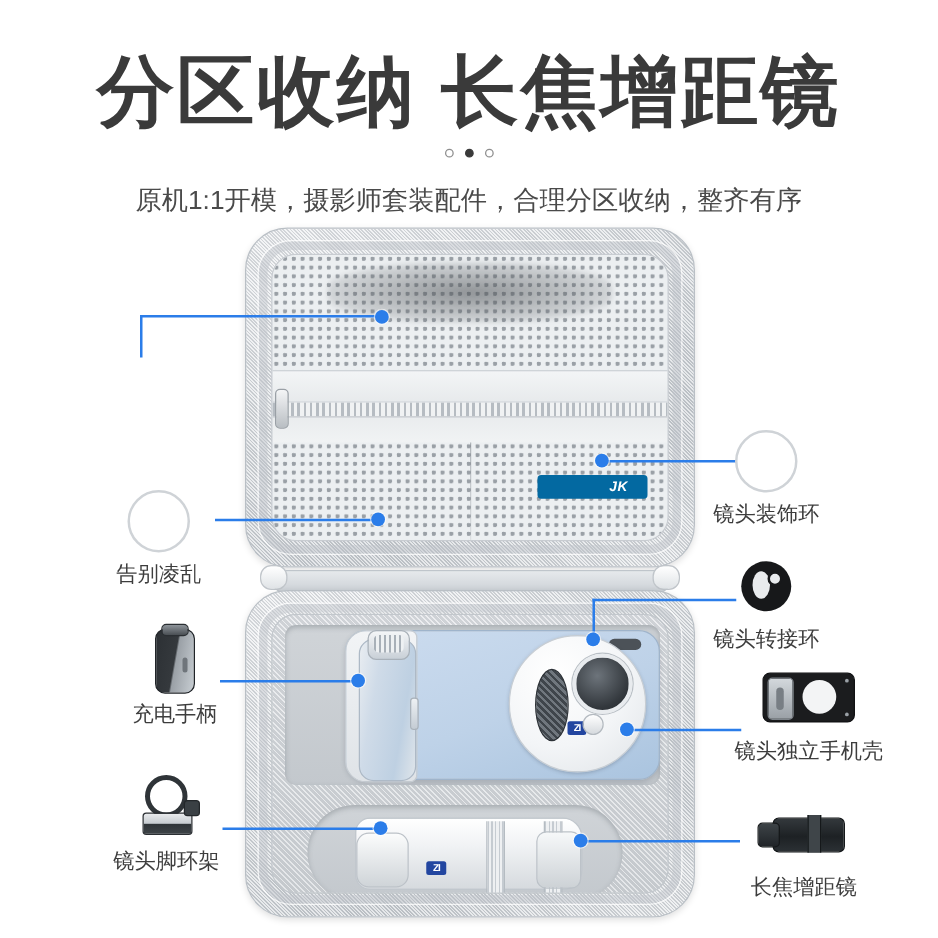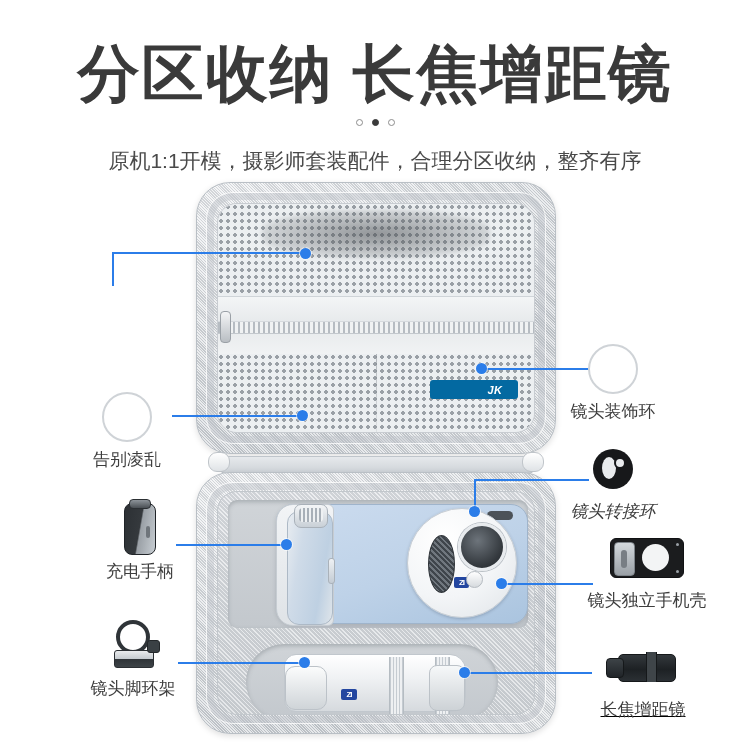--- a/index.html
+++ b/index.html
@@ -704,21 +704,21 @@
     <div class="co-label">镜头脚环架</div>
   </div>
 
   <div class="callout" style="left:528px; top:340px;">
     <div class="co-art">
       <div class="ring-thin"></div>
     </div>
     <div class="co-label">镜头装饰环</div>
   </div>
 
-  <div class="callout" style="left:528px; top:440px;font-style:italic;">
+  <div class="callout" style="left:528px; top:440px;">
     <div class="co-art">
       <div class="adapter">
         <div class="hole-big"></div>
         <div class="hole-small"></div>
       </div>
     </div>
     <div class="co-label">镜头转接环</div>
   </div>
 
   <div class="callout" style="left:562px; top:529px;">
@@ -726,21 +726,21 @@
       <div class="phonecase">
         <div class="grip2"></div>
         <div class="hole"></div>
         <div class="corner" style="right:4px; top:4px;"></div>
         <div class="corner" style="right:4px; bottom:4px;"></div>
       </div>
     </div>
     <div class="co-label">镜头独立手机壳</div>
   </div>
 
-  <div class="callout" style="left:558px; top:638px;text-decoration:underline;">
+  <div class="callout" style="left:558px; top:638px;">
     <div class="co-art">
       <div class="teleicon">
         <div class="bodyp"></div>
         <div class="frontp"></div>
         <div class="ringb"></div>
       </div>
     </div>
     <div class="co-label">长焦增距镜</div>
   </div>
 

